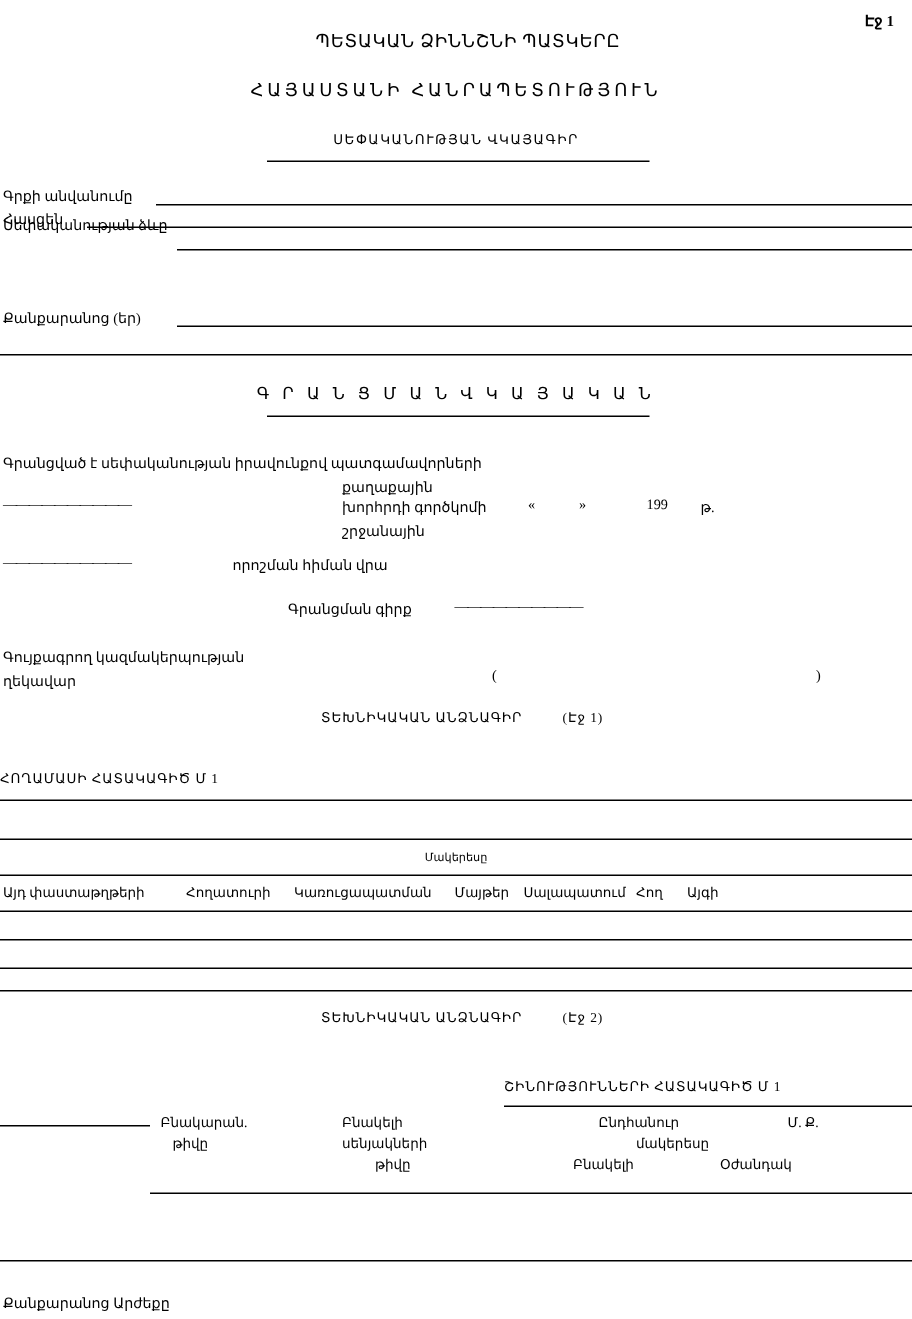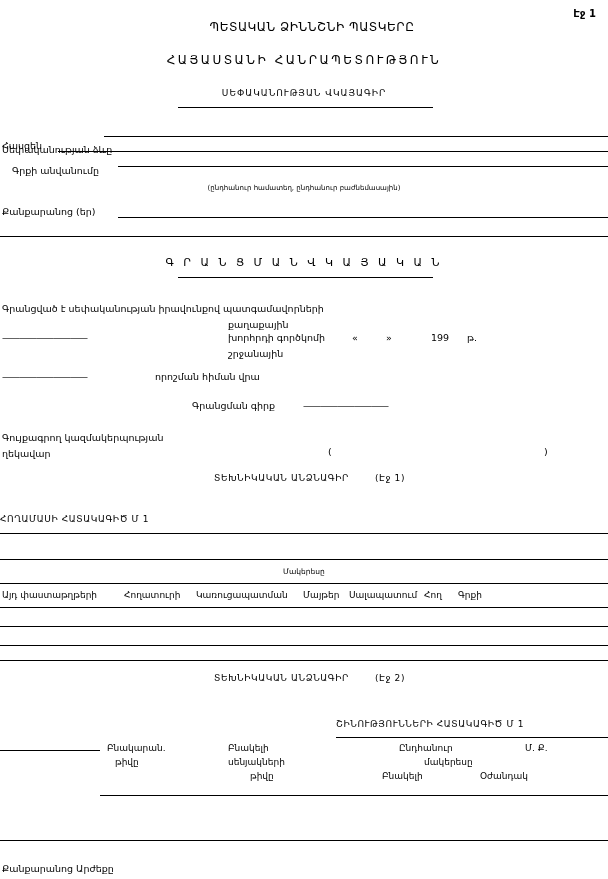--- a/index.html
+++ b/index.html
@@ -13,20 +13,21 @@
     font-family: "DejaVu Sans", sans-serif;
     color: #000000;
     position: relative;
     overflow: hidden;
   }
   .page {
     position: relative;
     width: 608px;
     height: 701px;
     padding: 0;
+    font-family: Liberation Serif, serif;
   }
   .page-num {
     position: absolute;
     right: 12px;
     top: 8px;
     font-size: 10px;
     font-weight: bold;
   }
   .t-center { text-align: center; }
   .title-1 {
@@ -100,30 +101,29 @@
 
 <div class="page">
 
   <div class="page-num">Էջ 1</div>
 
   <div class="title-1 t-center">ՊԵՏԱԿԱՆ ՁԻՆՆՇՆԻ ՊԱՏԿԵՐԸ</div>
   <div class="title-2 t-center">ՀԱՅԱՍՏԱՆԻ ՀԱՆՐԱՊԵՏՈՒԹՅՈՒՆ</div>
   <div class="title-3 t-center">ՍԵՓԱԿԱՆՈՒԹՅԱՆ ՎԿԱՅԱԳԻՐ</div>
   <div class="rule" style="left:178px; top:107px; width:255px;"></div>
 
-  <div class="lbl" style="left:12px; top:125px;margin-top:40px;">Գրքի անվանումը</div>
+  <div class="lbl" style="left:2px; top:125px;">Գրքի անվանումը</div>
   <div class="rule" style="left:104px; top:136px; width:504px;"></div>
 
   <div class="lbl" style="left:2px; top:140px;">Հասցեն</div>
   <div class="rule" style="left:58px; top:151px; width:550px;"></div>
 
   <div class="lbl" style="left:2px; top:144px;">Սեփականության ձևը</div>
   <div class="rule" style="left:118px; top:166px; width:490px;"></div>
 
-  <div class="lbl-xs t-center" style="left:0; right:0; top:184px; text-align:center;">(ընդհանուր համատեղ, ընդհանուր բաժնեմասային)</div>
 
   <div class="lbl" style="left:2px; top:206px;">Քանքարանոց (եր)</div>
   <div class="rule" style="left:118px; top:217px; width:490px;"></div>
   <div class="rule" style="left:0px; top:236px; width:608px;"></div>
 
   <div class="heading-box" style="top:256px;">Գ Ր Ա Ն Ց Մ Ա Ն   Վ Կ Ա Յ Ա Կ Ա Ն</div>
   <div class="rule" style="left:178px; top:277px; width:255px;"></div>
 
   <div class="lbl" style="left:2px; top:303px;">Գրանցված է սեփականության իրավունքով պատգամավորների</div>
   <div class="lbl" style="left:228px; top:319px;">քաղաքային</div>
@@ -156,21 +156,21 @@
 
   <div class="lbl-sm" style="left:0; right:0; top:567px; text-align:center; width:608px;">Մակերեսը</div>
   <div class="rule" style="left:0px; top:583px; width:608px;"></div>
 
   <div class="col-head" style="left:2px; top:590px;">Այդ փաստաթղթերի</div>
   <div class="col-head" style="left:124px; top:590px;">Հողատուրի</div>
   <div class="col-head" style="left:196px; top:590px;">Կառուցապատման</div>
   <div class="col-head" style="left:303px; top:590px;">Մայթեր</div>
   <div class="col-head" style="left:349px; top:590px;">Սալապատում</div>
   <div class="col-head" style="left:424px; top:590px;">Հող</div>
-  <div class="col-head" style="left:458px; top:590px;">Գրքի</div>
+  <div class="col-head" style="left:458px; top:590px;">Այգի</div>
 
   <div class="rule" style="left:0px; top:607px; width:608px;"></div>
   <div class="rule" style="left:0px; top:626px; width:608px;"></div>
   <div class="rule" style="left:0px; top:645px; width:608px;"></div>
   <div class="rule" style="left:0px; top:660px; width:608px;"></div>
 
   <div class="sec-title" style="left:214px; top:673px;">ՏԵԽՆԻԿԱԿԱՆ ԱՆՁՆԱԳԻՐ</div>
   <div class="sec-title" style="left:375px; top:673px;">(Էջ 2)</div>
 
   <div class="sec-title" style="left:336px; top:719px;">ՇԻՆՈՒԹՅՈՒՆՆԵՐԻ ՀԱՏԱԿԱԳԻԾ   Մ 1</div>

